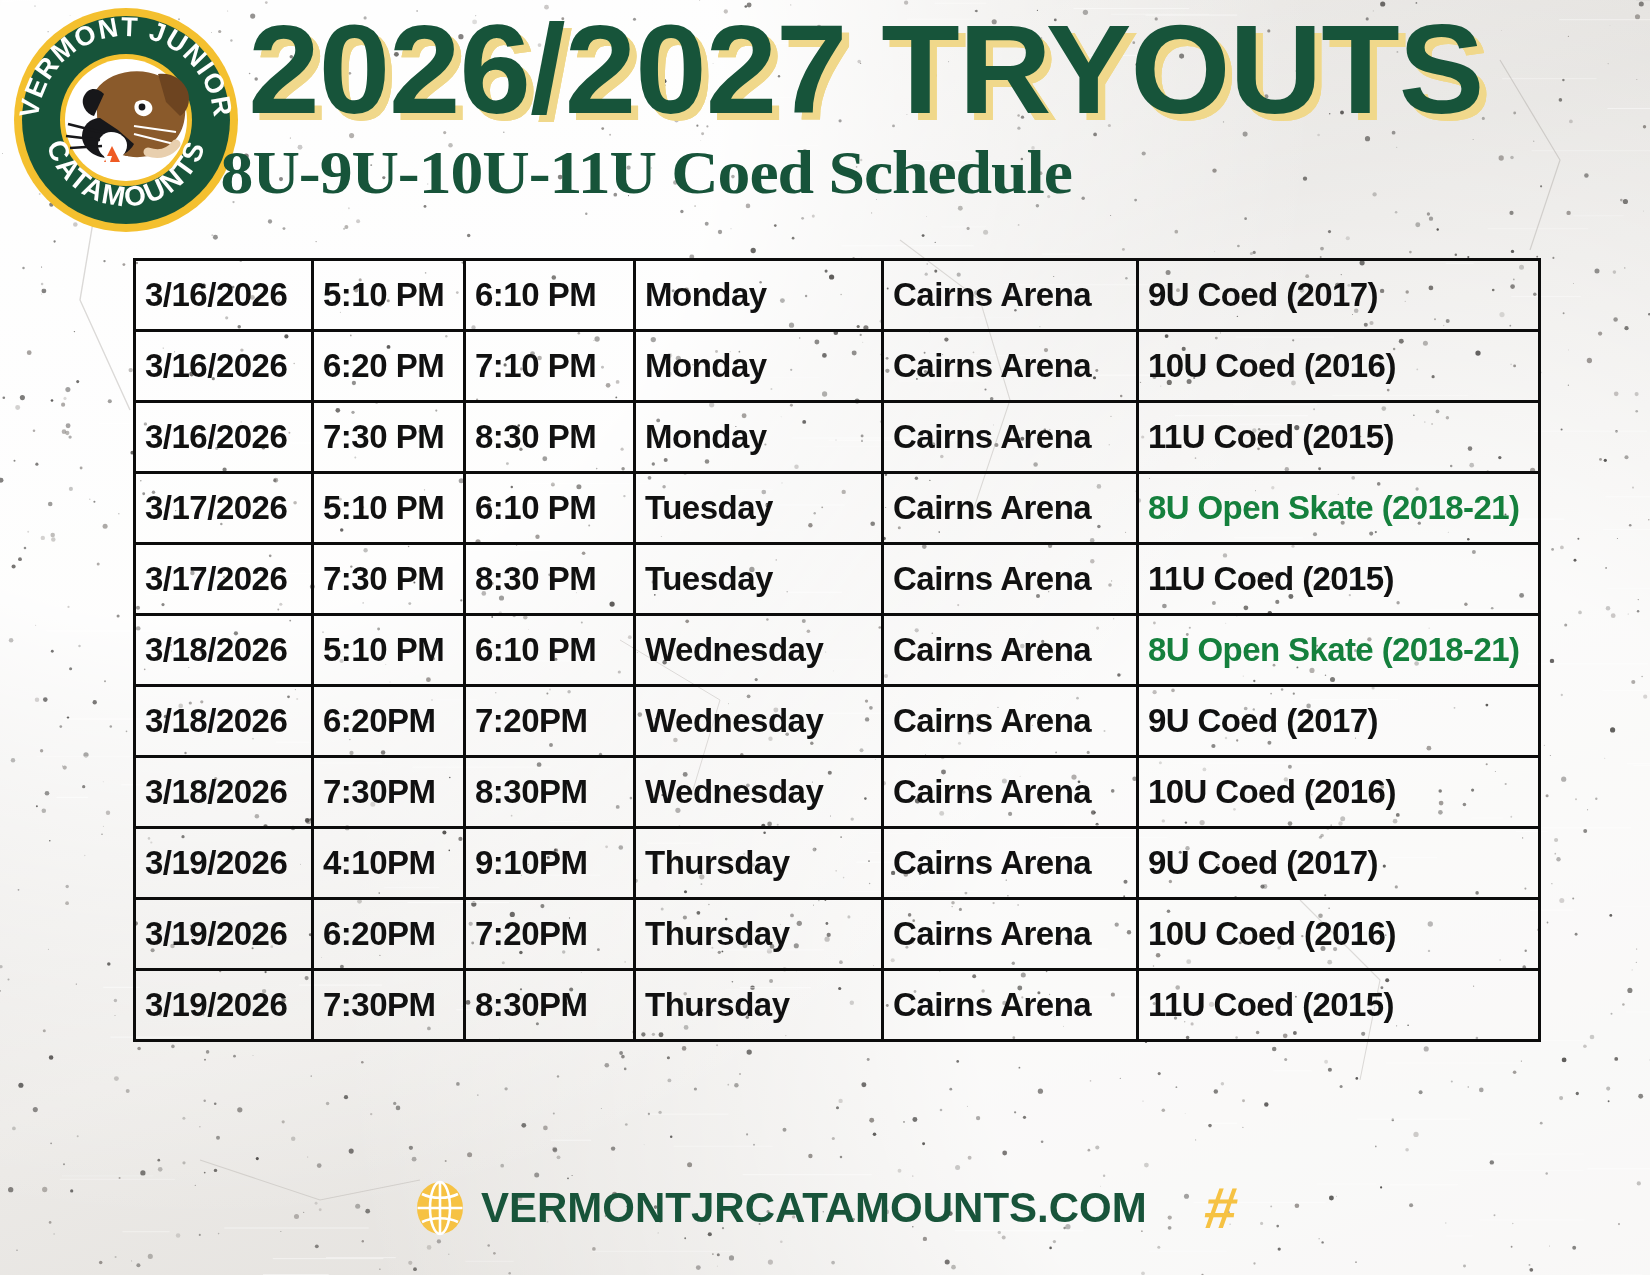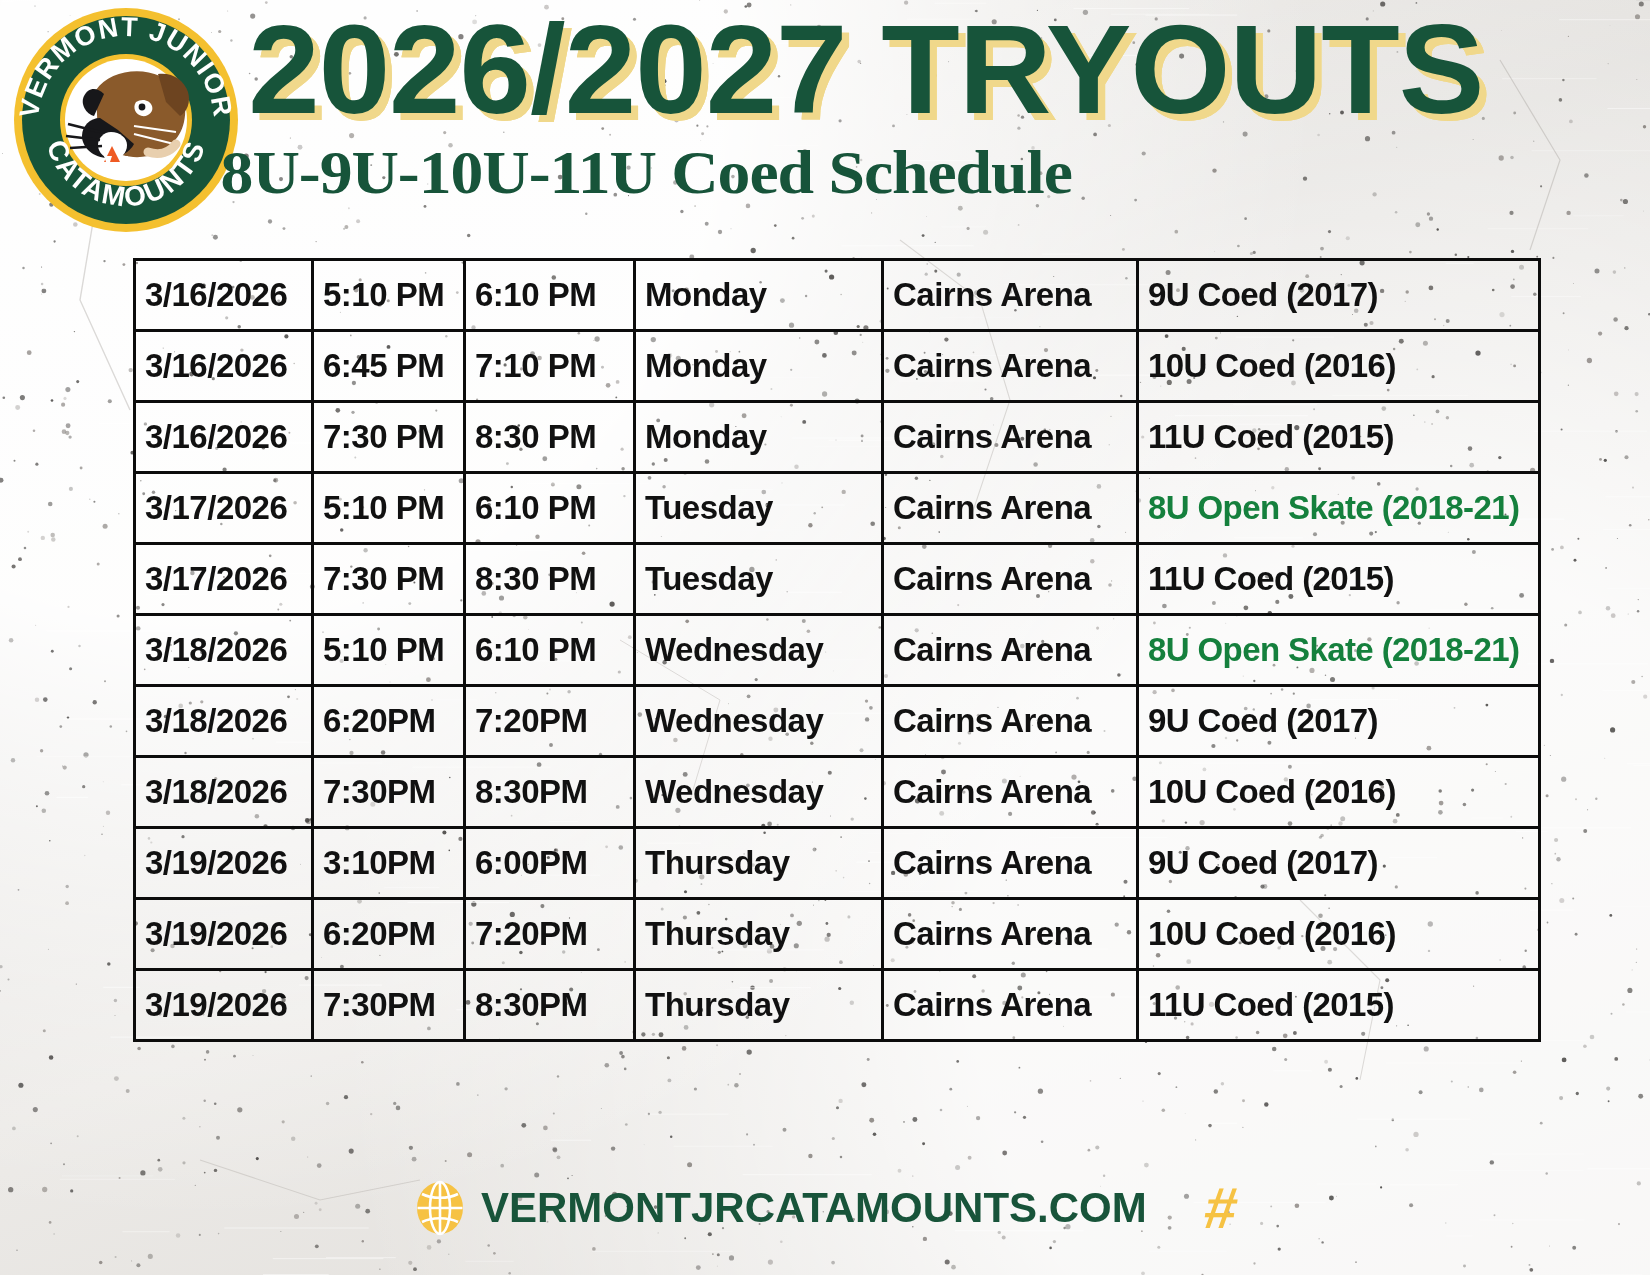--- a/index.html
+++ b/index.html
@@ -1909,21 +1909,21 @@
           <tr>
             <td class="cell-date">3/16/2026</td>
             <td class="cell-start">5:10 PM</td>
             <td class="cell-end">6:10 PM</td>
             <td class="cell-day">Monday</td>
             <td class="cell-rink">Cairns Arena</td>
             <td class="cell-group">9U Coed (2017)</td>
           </tr>
           <tr>
             <td class="cell-date">3/16/2026</td>
-            <td class="cell-start">6:45 PM</td>
+            <td class="cell-start">6:20 PM</td>
             <td class="cell-end">7:10 PM</td>
             <td class="cell-day">Monday</td>
             <td class="cell-rink">Cairns Arena</td>
             <td class="cell-group">10U Coed (2016)</td>
           </tr>
           <tr>
             <td class="cell-date">3/16/2026</td>
             <td class="cell-start">7:30 PM</td>
             <td class="cell-end">8:30 PM</td>
             <td class="cell-day">Monday</td>
@@ -1965,22 +1965,22 @@
           <tr>
             <td class="cell-date">3/18/2026</td>
             <td class="cell-start">7:30PM</td>
             <td class="cell-end">8:30PM</td>
             <td class="cell-day">Wednesday</td>
             <td class="cell-rink">Cairns Arena</td>
             <td class="cell-group">10U Coed (2016)</td>
           </tr>
           <tr>
             <td class="cell-date">3/19/2026</td>
-            <td class="cell-start">3:10PM</td>
-            <td class="cell-end">6:00PM</td>
+            <td class="cell-start">4:10PM</td>
+            <td class="cell-end">9:10PM</td>
             <td class="cell-day">Thursday</td>
             <td class="cell-rink">Cairns Arena</td>
             <td class="cell-group">9U Coed (2017)</td>
           </tr>
           <tr>
             <td class="cell-date">3/19/2026</td>
             <td class="cell-start">6:20PM</td>
             <td class="cell-end">7:20PM</td>
             <td class="cell-day">Thursday</td>
             <td class="cell-rink">Cairns Arena</td>

